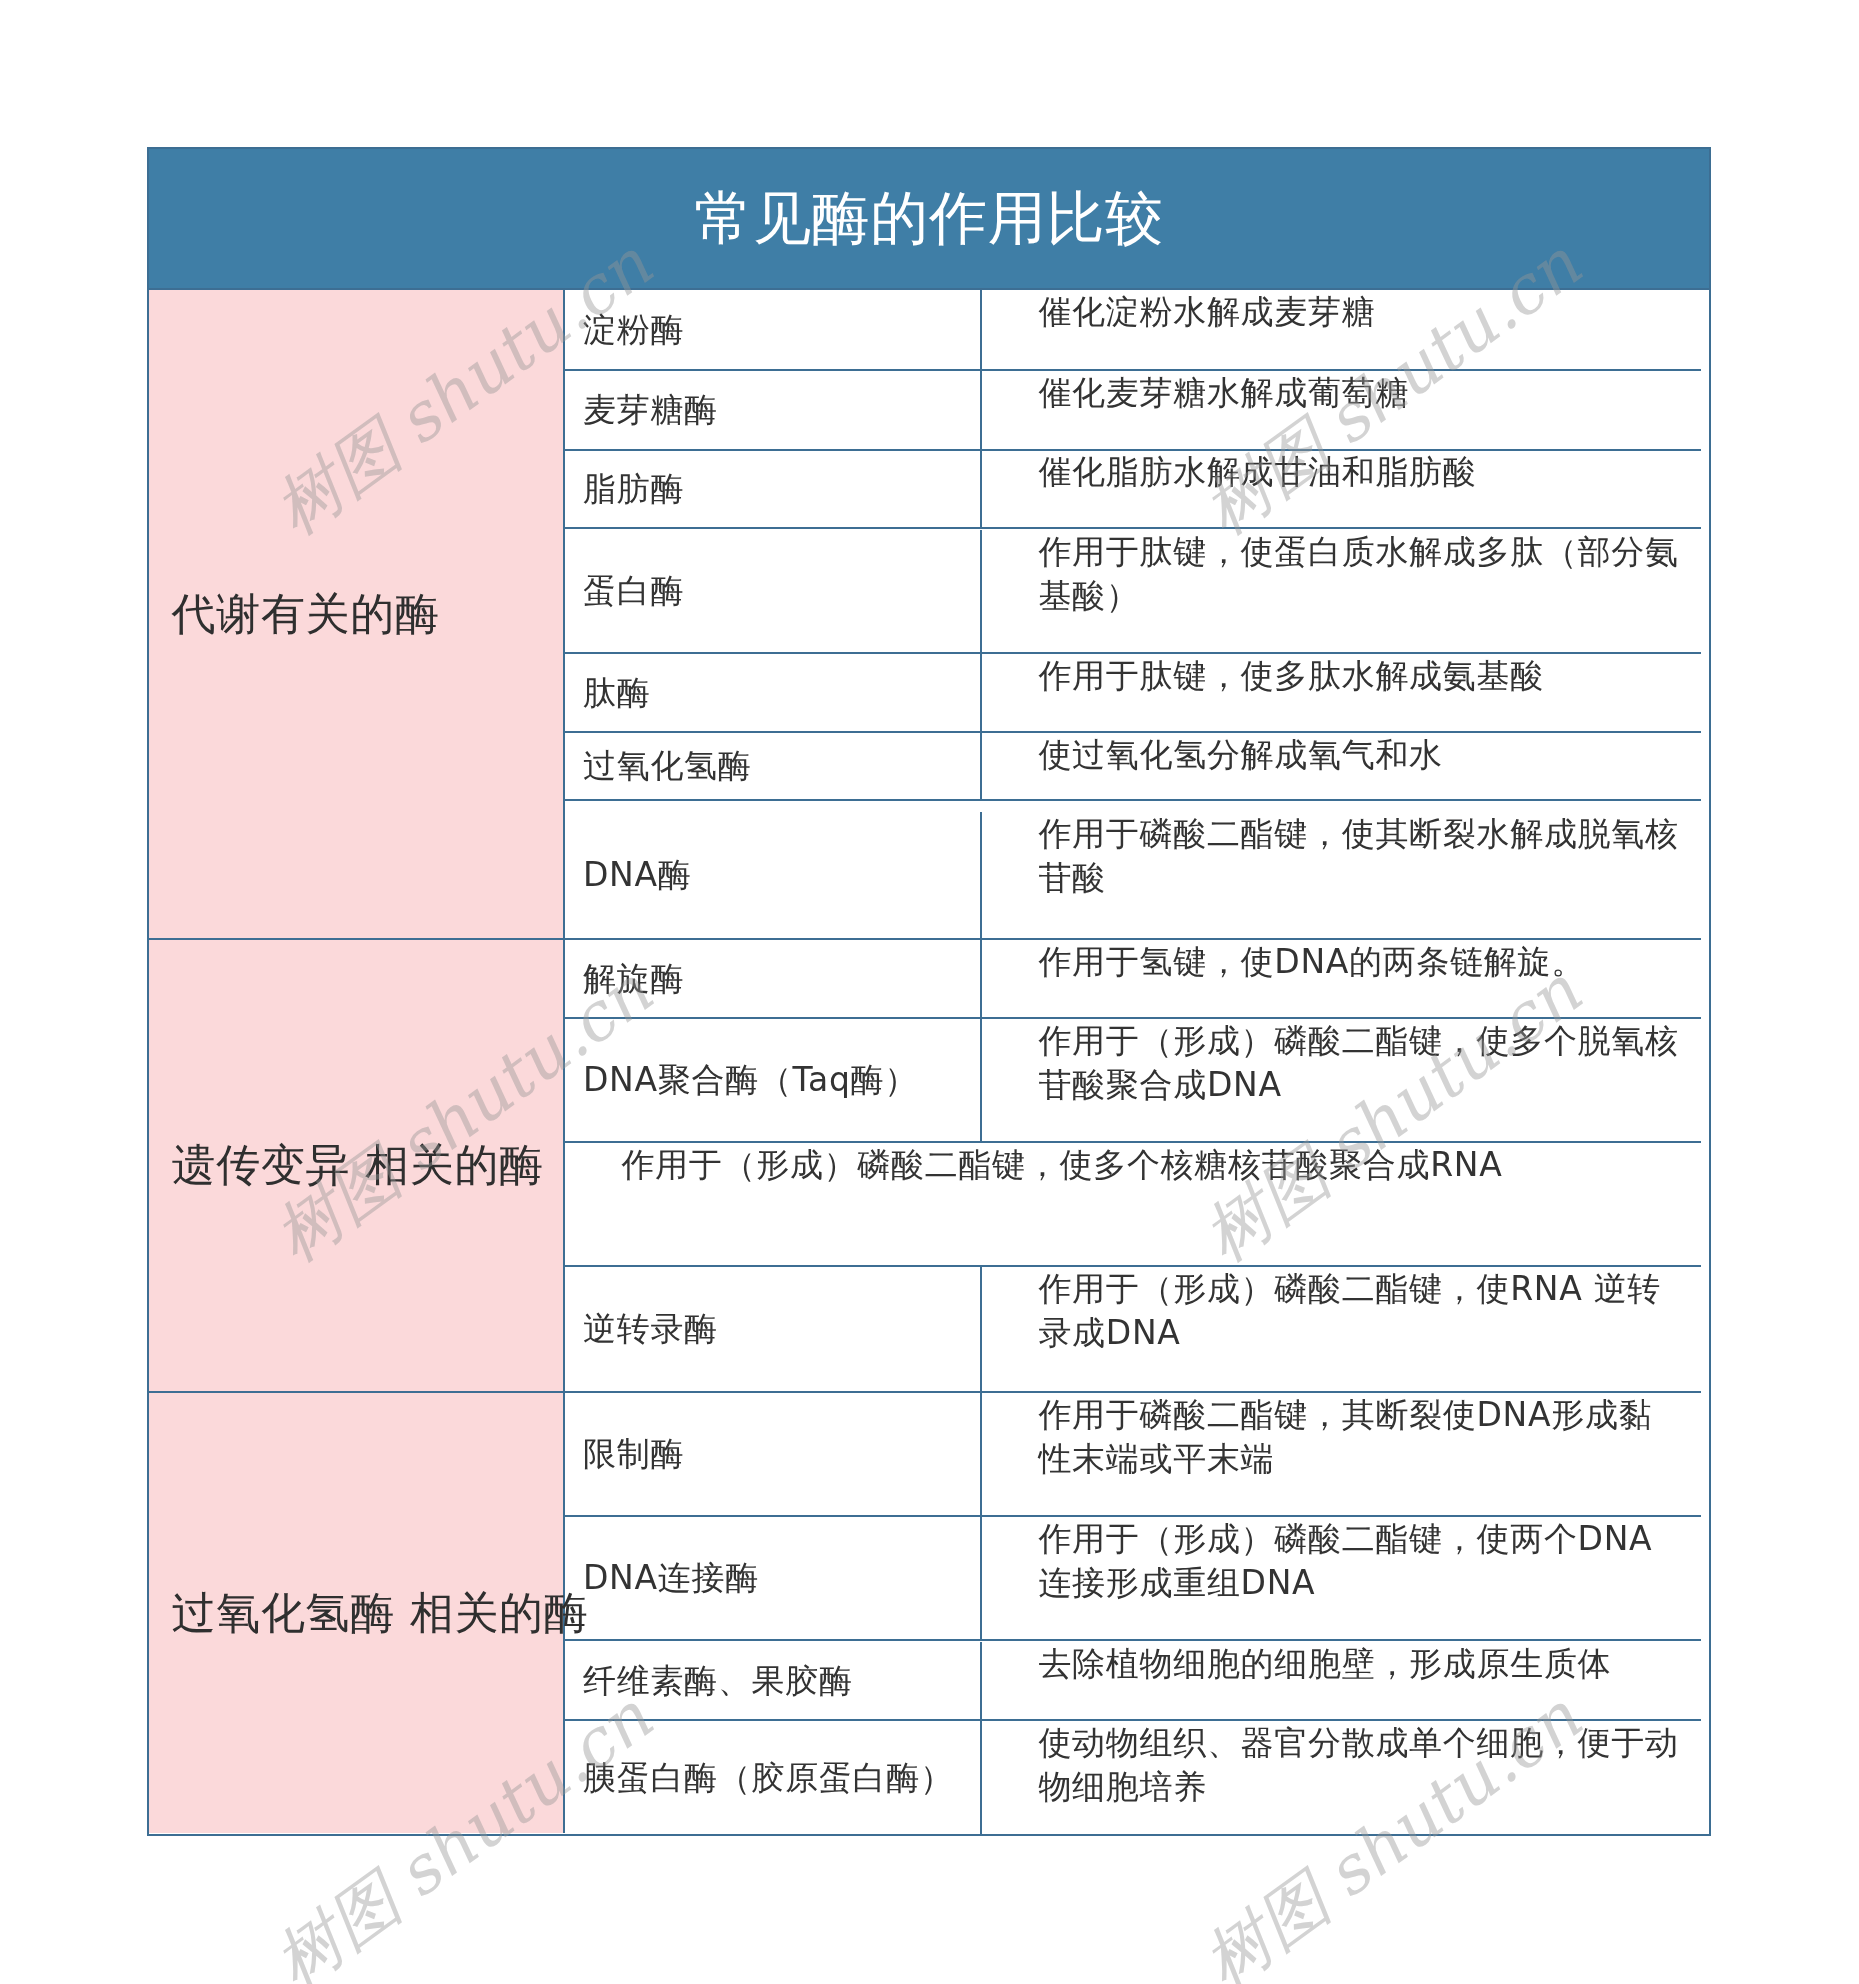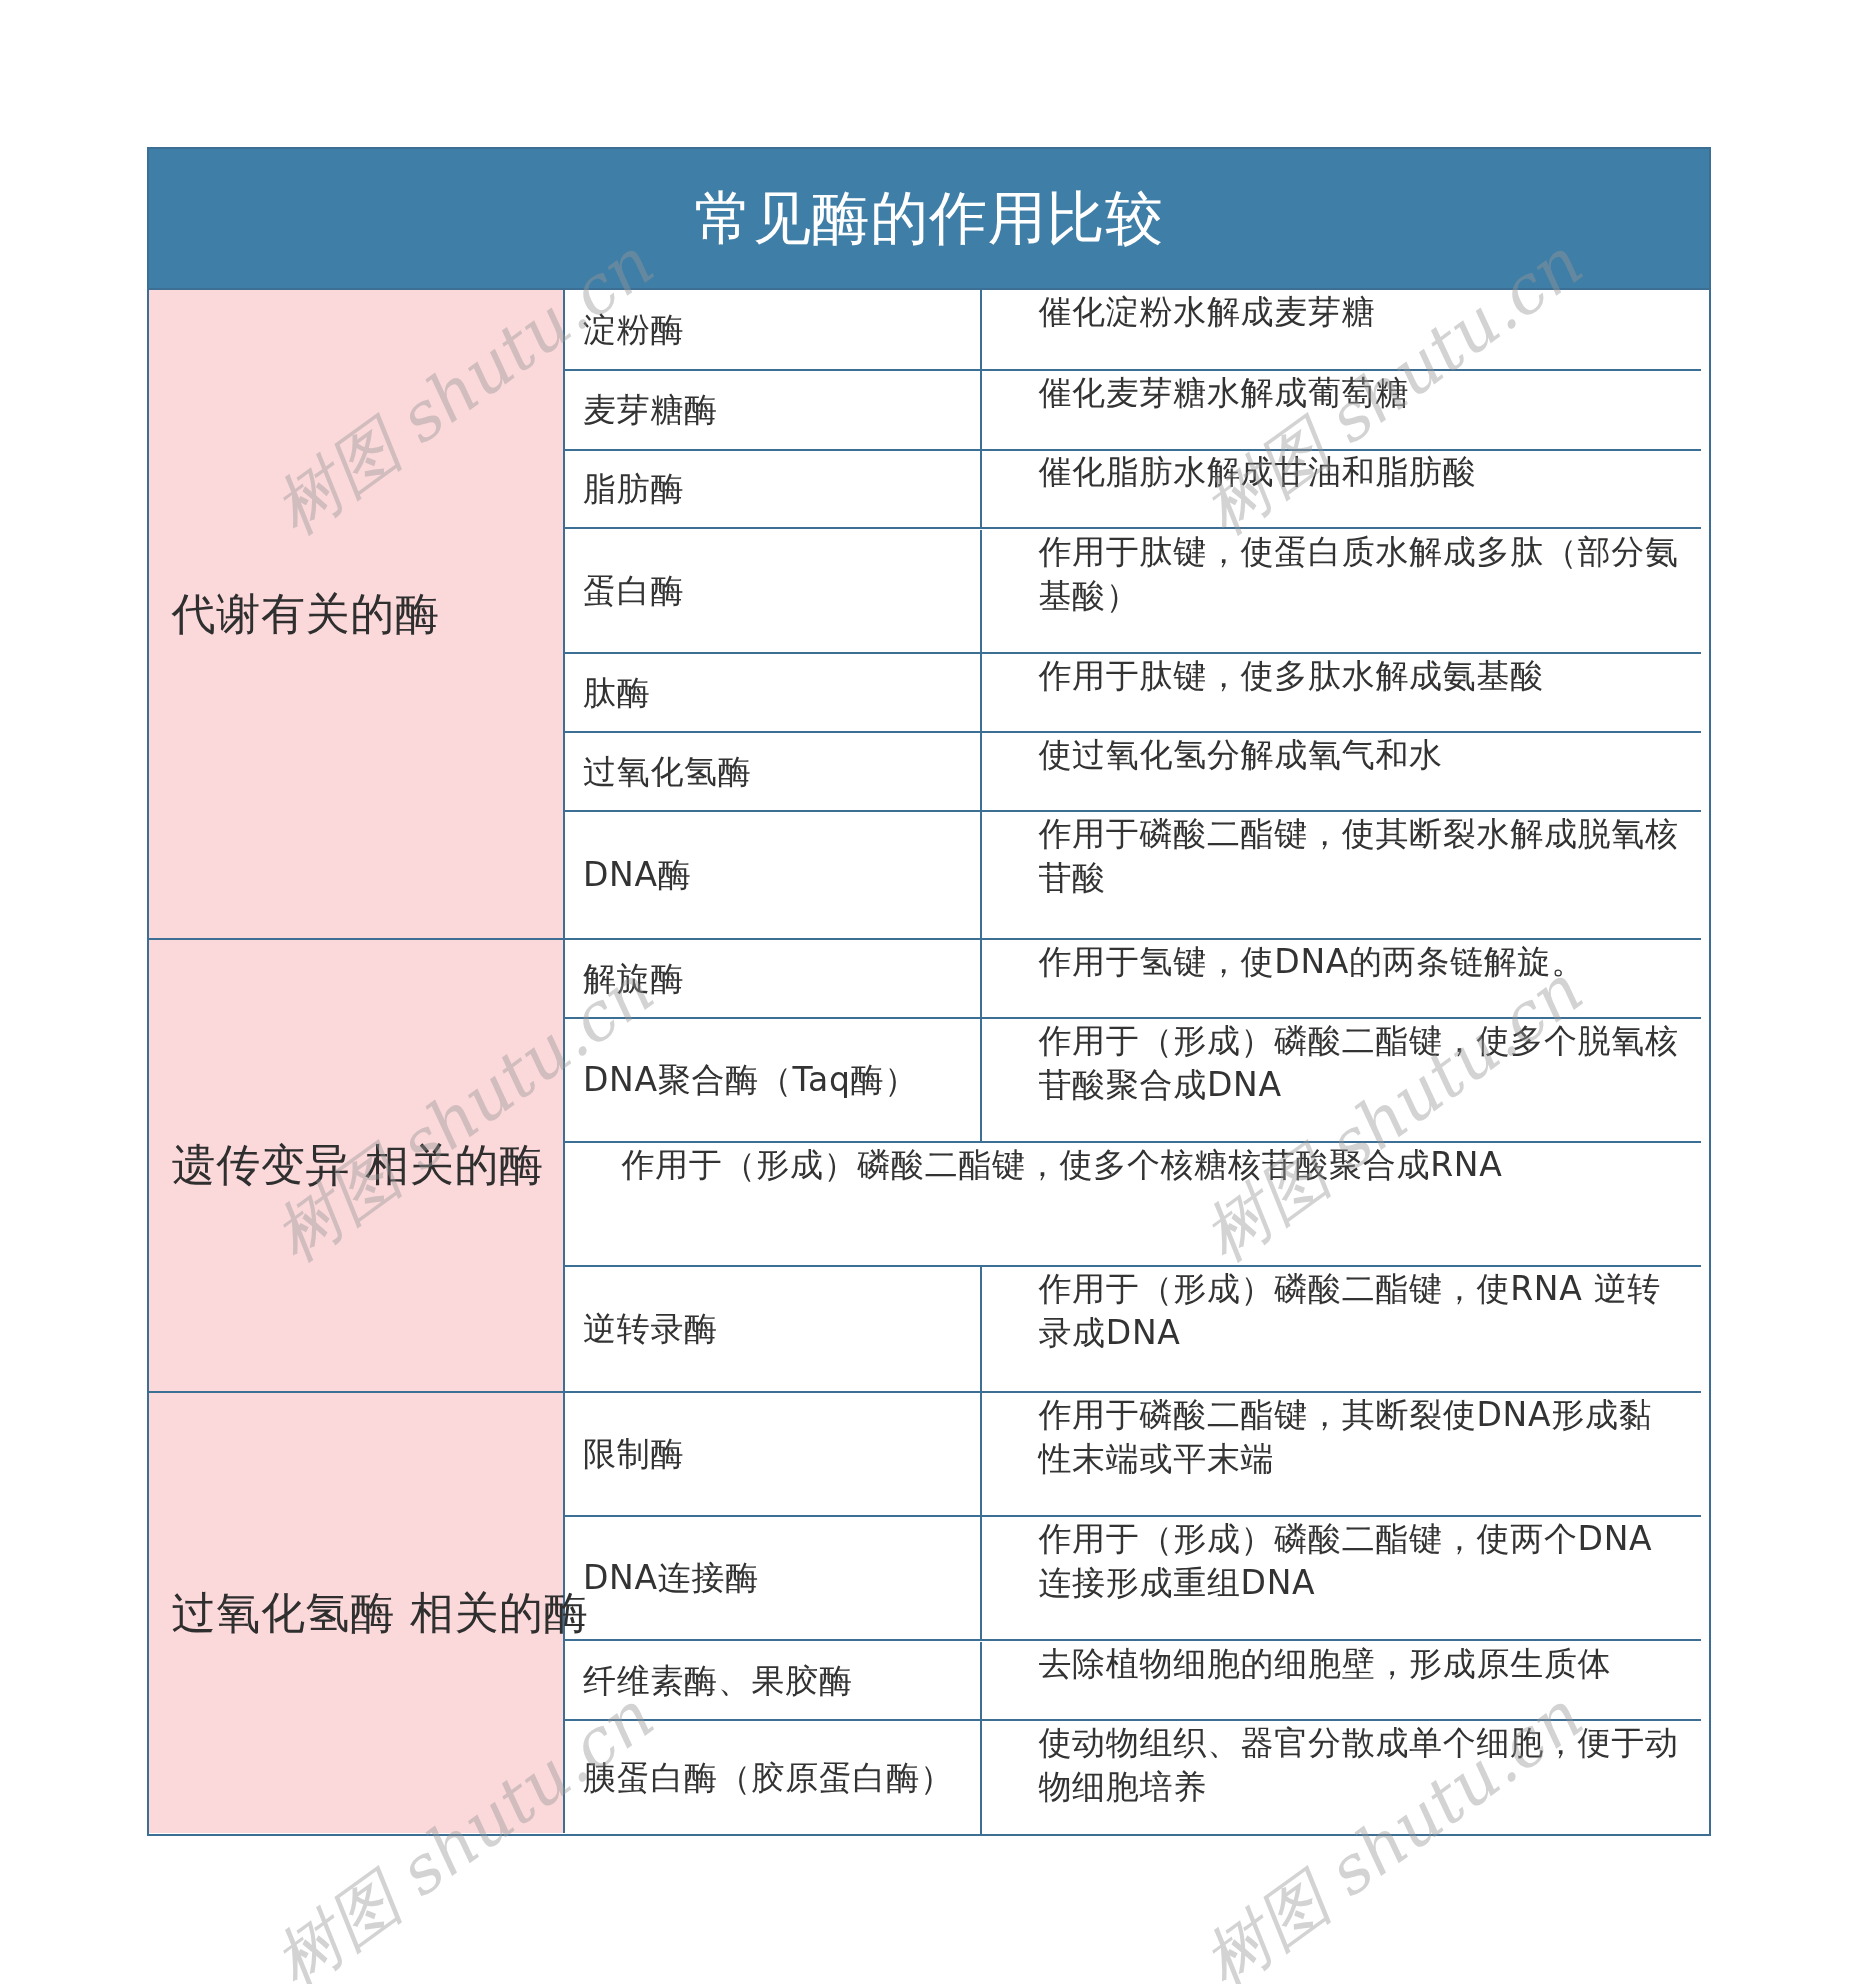--- a/index.html
+++ b/index.html
@@ -72,21 +72,21 @@
       </div>
   </div>
   <div class="row" style="top:505px;height:79px;">
     <div class="c2">
         <span>肽酶</span>
       </div>
     <div class="c3">
         <span>作用于肽键，使多肽水解成氨基酸</span>
       </div>
   </div>
-  <div class="row" style="top:584px;height:79px;">
+  <div class="row" style="top:584px;height:68px;">
     <div class="c2">
         <span>过氧化氢酶</span>
       </div>
     <div class="c3">
         <span>使过氧化氢分解成氧气和水</span>
       </div>
   </div>
   <div class="row" style="top:663px;height:128px;">
     <div class="c2">
         <span>DNA酶</span>

